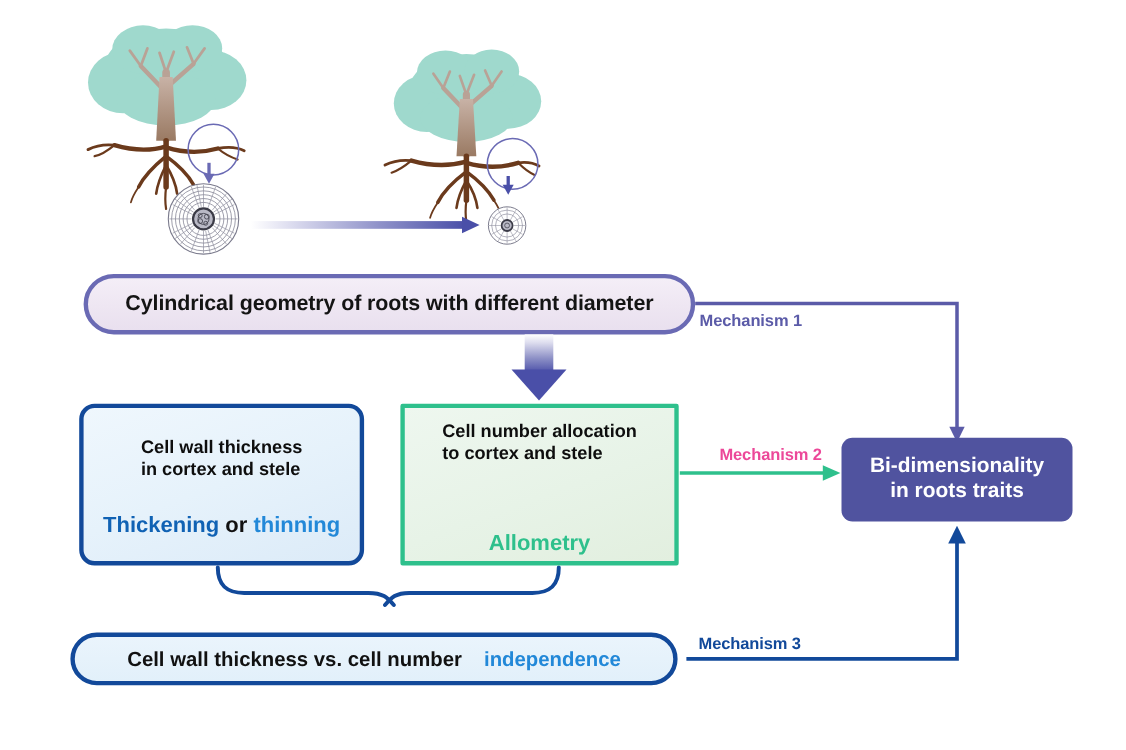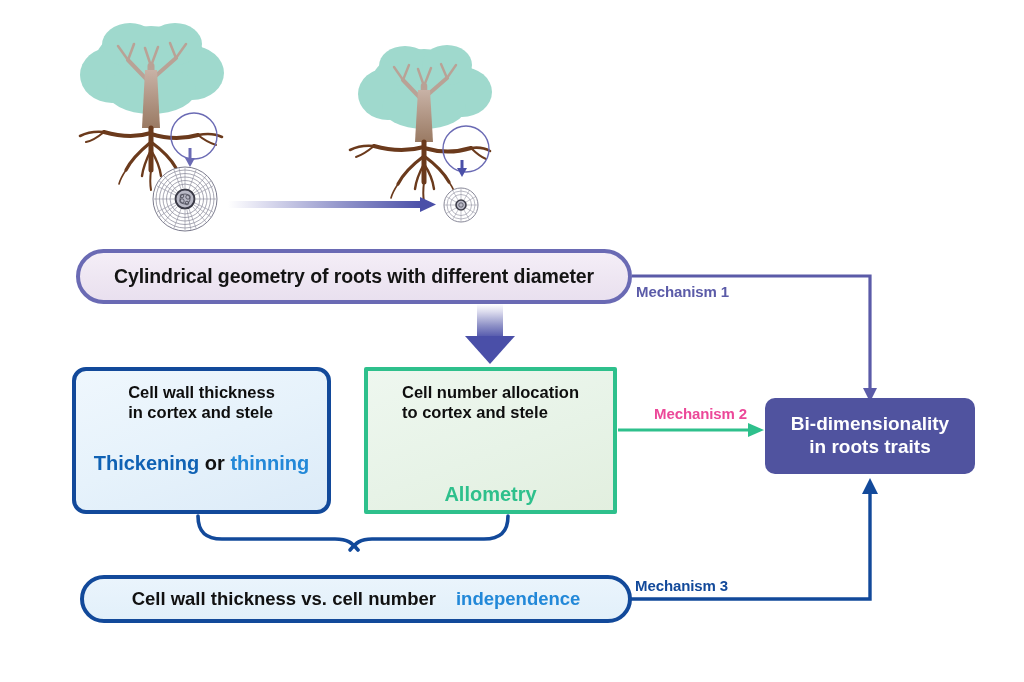--- a/index.html
+++ b/index.html
@@ -30,21 +30,21 @@
     letter-spacing:-0.1px;
   }
 
   
   #box-cellwall{
     left:72px;top:367px;width:259px;height:147px;
     border:4px solid #12499a;
     border-radius:14px;
     background:linear-gradient(160deg,#eff7fd 0%,#e6f2fb 50%,#dcebf8 100%);
     flex-direction:column;justify-content:flex-start;
-    padding-top:11px;
+    padding-top:26px;
   }
   
   #box-cellnumber{
     left:364px;top:367px;width:253px;height:147px;
     border:4px solid #2ec08c;
     border-radius:2px;
     background:linear-gradient(160deg,#eef7ef 0%,#e7f3e7 55%,#e2efdf 100%);
     flex-direction:column;justify-content:flex-start;
     padding-top:11px;
   }
@@ -54,21 +54,21 @@
   .box-foot{
     font-size:20px;font-weight:bold;line-height:1;
   }
   #cellwall-foot .w1{color:#1062b4;}
   #cellwall-foot .w2{color:#111111;}
   #cellwall-foot .w3{color:#2288d8;}
   #cellnumber-foot{color:#2ec08c;}
 
   
   #box-independence{
-    left:80px;top:575px;width:552px;height:48px;
+    left:64px;top:575px;width:552px;height:48px;
     border:4px solid #12499a;
     border-radius:26px;
     background:linear-gradient(180deg,#eaf4fc 0%,#e2f0fa 100%);
     font-size:18.5px;font-weight:bold;color:#111111;gap:13px;
   }
   #box-independence .hl{color:#2288d8;margin-left:7px;}
 
   
   #box-result{
     left:765px;top:398px;width:210px;height:76px;

